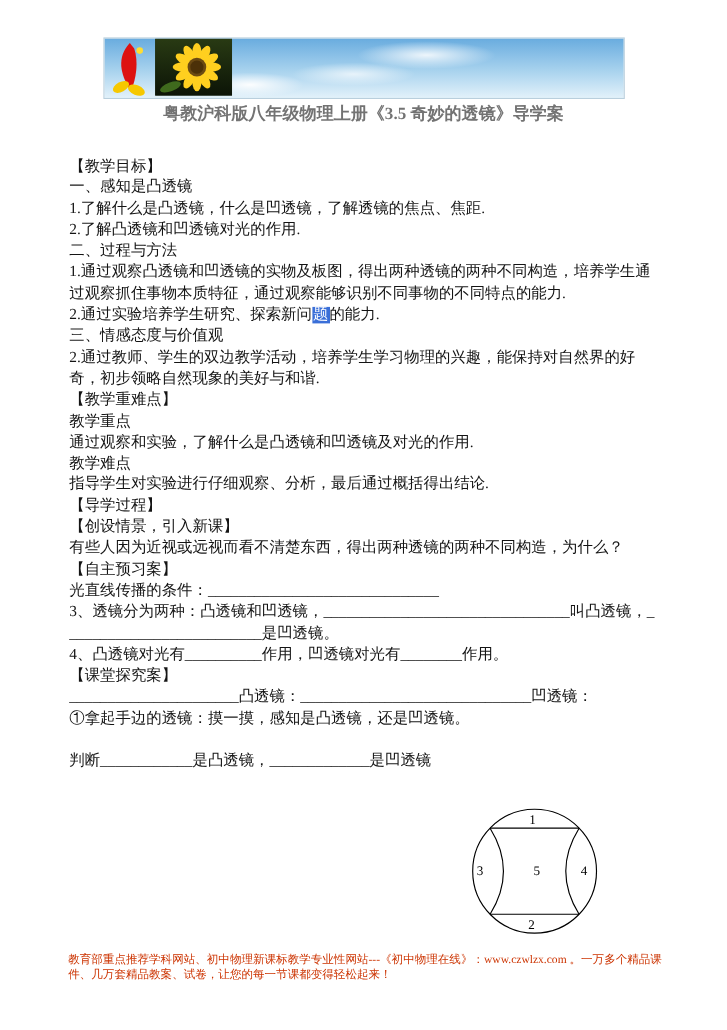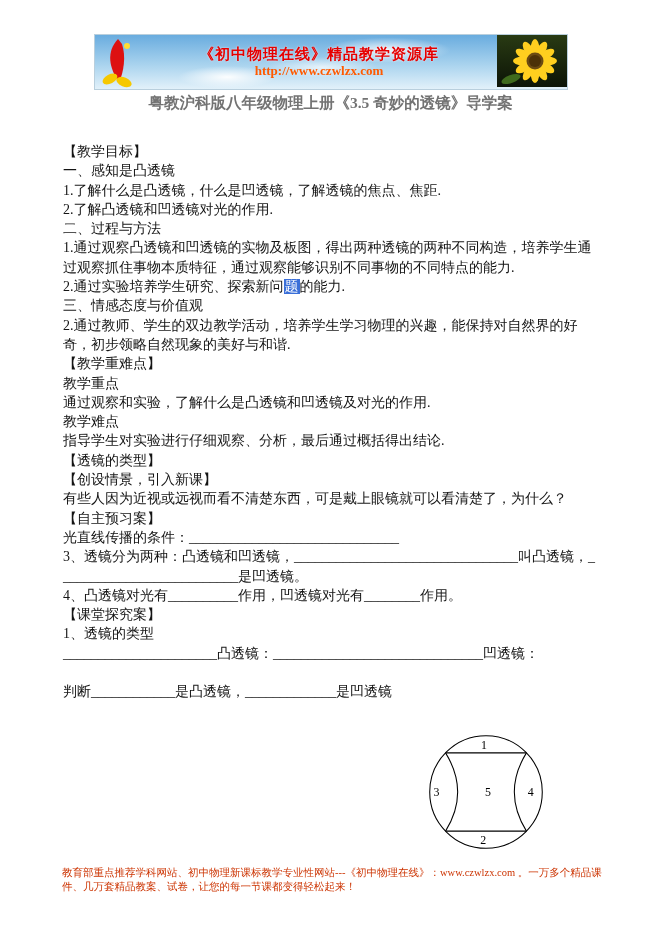--- a/index.html
+++ b/index.html
@@ -61,24 +61,20 @@
 
   <div class="banner">
     <div class="banner-logo">
       <svg width="44" height="52" viewBox="0 0 44 52">
         <path d="M22 3 C10 16 13 31 23 47 C28 35 30 20 26 8 Z" fill="#dd1111"></path>
         <ellipse cx="14" cy="43" rx="8" ry="4.5" fill="#f6c800" transform="rotate(-28 14 43)"></ellipse>
         <ellipse cx="28" cy="46" rx="8" ry="4.5" fill="#f6c800" transform="rotate(22 28 46)"></ellipse>
         <circle cx="31" cy="10" r="3" fill="#ffdd33"></circle>
       </svg>
     </div>
-    <div class="banner-center">
-      <div class="banner-title">《初中物理在线》精品教学资源库</div>
-      <div class="banner-url">http://www.czwlzx.com</div>
-    </div>
     <div class="banner-sunflower">
       <svg width="70" height="52" viewBox="0 0 70 52">
         <rect width="70" height="52" fill="#16230c"></rect>
         <rect width="70" height="52" fill="url(#sfgrad)"></rect>
         <defs>
           <linearGradient id="sfgrad" x1="0" y1="0" x2="0" y2="1">
             <stop offset="0" stop-color="#2b3d14" stop-opacity="0.9"></stop>
             <stop offset="1" stop-color="#0b1206" stop-opacity="0.9"></stop>
           </linearGradient>
         </defs>
@@ -113,30 +109,30 @@
       <div class="line"><span>二、过程与方法</span></div>
       <div class="line"><span>1.通过观察凸透镜和凹透镜的实物及板图，得出两种透镜的两种不同构造，培养学生通过观察抓住事物本质特征，通过观察能够识别不同事物的不同特点的能力.</span></div>
       <div class="line"><span>2.通过实验培养学生研究、探索新问</span><span class="hl">题</span><span>的能力.</span></div>
       <div class="line"><span>三、情感态度与价值观</span></div>
       <div class="line"><span>2.通过教师、学生的双边教学活动，培养学生学习物理的兴趣，能保持对自然界的好奇，初步领略自然现象的美好与和谐.</span></div>
       <div class="line"><span>【教学重难点】</span></div>
       <div class="line"><span>教学重点</span></div>
       <div class="line"><span>通过观察和实验，了解什么是凸透镜和凹透镜及对光的作用.</span></div>
       <div class="line"><span>教学难点</span></div>
       <div class="line"><span>指导学生对实验进行仔细观察、分析，最后通过概括得出结论.</span></div>
-      <div class="line"><span>【透镜的类型】</span></div>
+      <div class="line"><span>【导学过程】</span></div>
       <div class="line"><span>【创设情景，引入新课】</span></div>
-      <div class="line"><span>有些人因为近视或远视而看不清楚东西，可是戴上眼镜就可以看清楚了，为什么？</span></div>
+      <div class="line"><span>有些人因为近视或远视而看不清楚东西，得出两种透镜的两种不同构造，为什么？</span></div>
       <div class="line"><span>【自主预习案】</span></div>
       <div class="line"><span>光直线传播的条件：______________________________</span></div>
       <div class="line"><span>3、透镜分为两种：凸透镜和凹透镜，________________________________叫凸透镜，__________________________是凹透镜。</span></div>
       <div class="line"><span>4、凸透镜对光有__________作用，凹透镜对光有________作用。</span></div>
       <div class="line"><span>【课堂探究案】</span></div>
-      <div class="line"><span>1、透镜的类型</span></div>
       <div class="line"><span>______________________凸透镜：______________________________凹透镜：</span></div>
+      <div class="line"><span>①拿起手边的透镜：摸一摸，感知是凸透镜，还是凹透镜。</span></div>
       <div class="line gap"></div>
       <div class="line"><span>判断____________是凸透镜，_____________是凹透镜</span></div>
     </div>
 
   <svg class="diagram" width="124" height="124" viewBox="0 0 130 130">
     <circle class="stroke" cx="65" cy="65" r="59"></circle>
     <line class="stroke" x1="22.6" y1="24" x2="107.4" y2="24"></line>
     <line class="stroke" x1="22.6" y1="106" x2="107.4" y2="106"></line>
     <path class="stroke" d="M22.6 24 Q48 65 22.6 106"></path>
     <path class="stroke" d="M107.4 24 Q82 65 107.4 106"></path>

